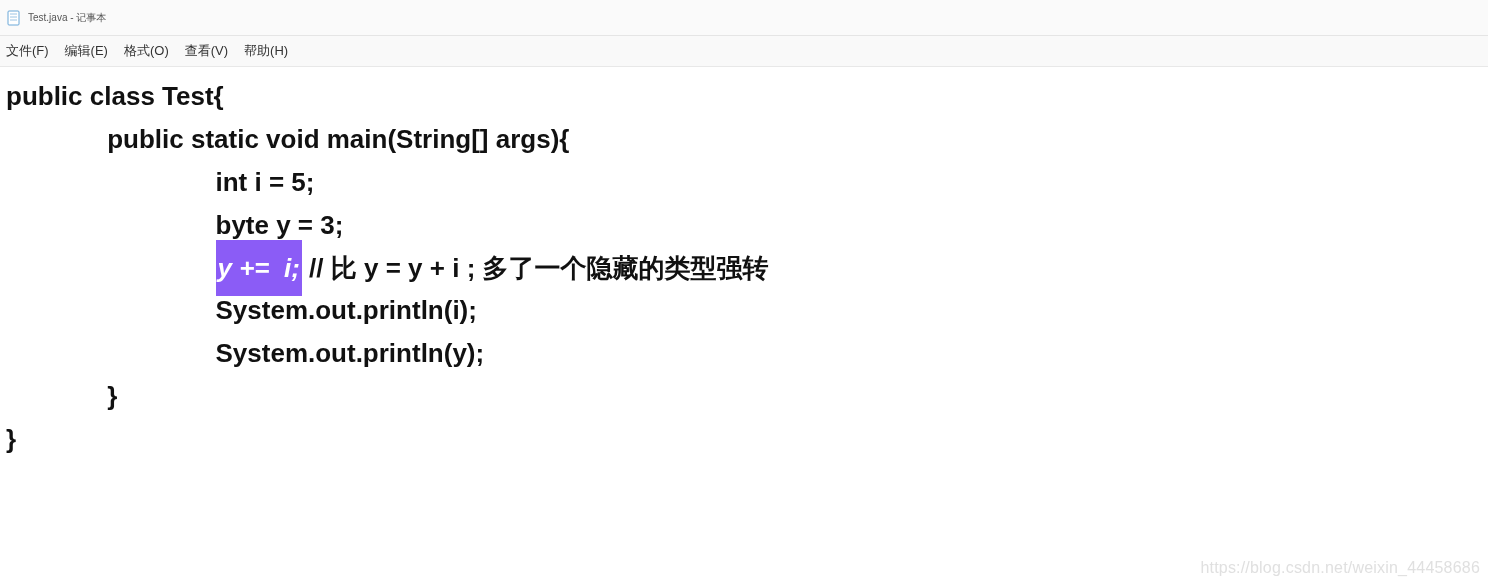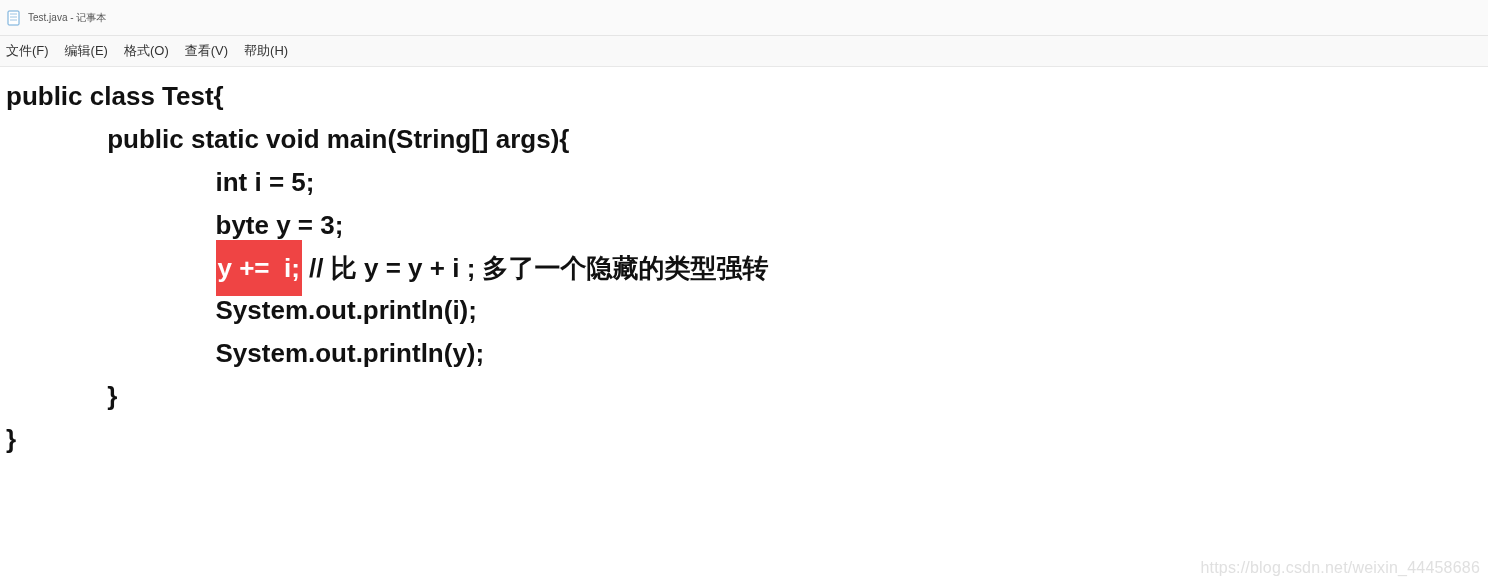--- a/index.html
+++ b/index.html
@@ -53,23 +53,24 @@
       font-size: 26px;
       font-weight: 700;
       color: #111;
       line-height: 1.65;
       white-space: pre;
     }
     .editor .line {
       display: block;
     }
     .highlight {
-      background: #ef4444;
+      background: #8b5cf6;
       color: #ffffff;
       padding: 13px 2px;
+      font-style: italic;
     }
     .watermark {
       position: absolute;
       right: 8px;
       bottom: 6px;
       font-size: 16px;
       color: #e0e0e0;
       font-family: Arial, sans-serif;
       letter-spacing: 0.2px;
       pointer-events: none;

